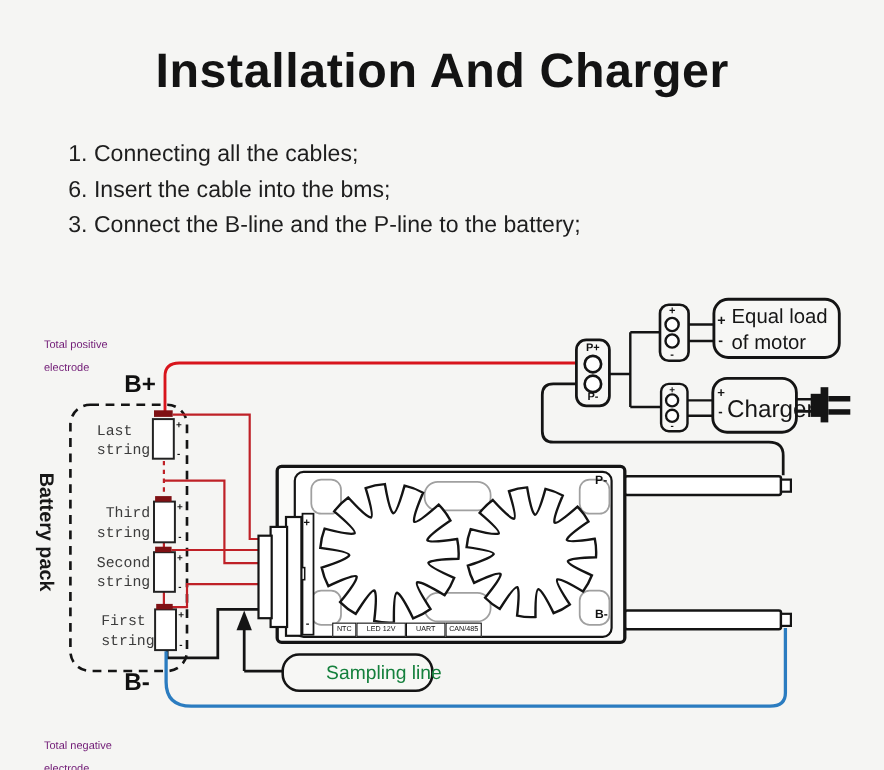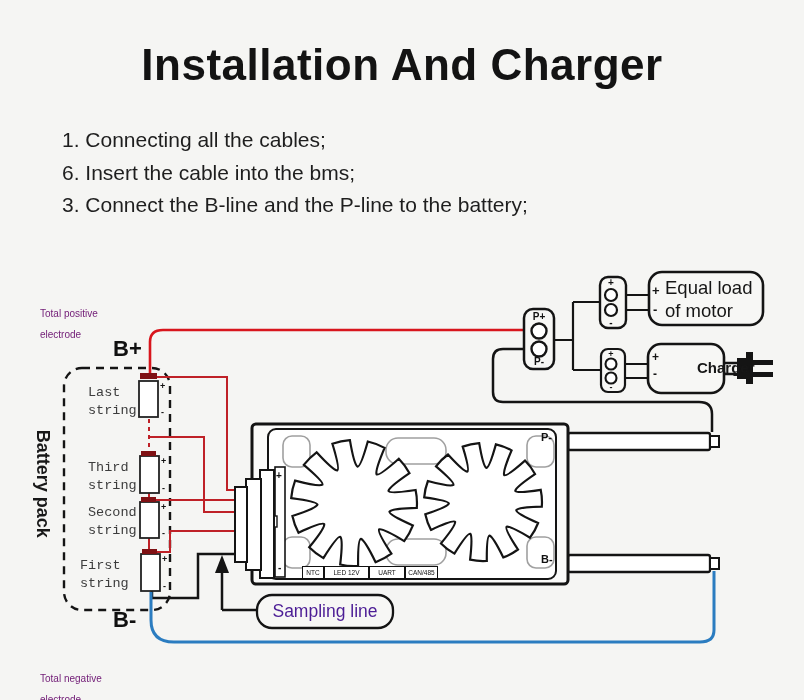--- a/index.html
+++ b/index.html
@@ -11,21 +11,21 @@
   .step{font-size:21px;color:#1e1e1e;line-height:32.5px;}
   #steps{position:absolute;left:62px;top:124px;}
   .elec{font-size:10px;color:#701a75;line-height:21px;}
   .bterm{font-size:22px;font-weight:600;color:#101010;}
   #packlbl{left:-18px;top:472px;width:120px;text-align:center;font-size:18px;font-weight:700;color:#181818;
            transform:rotate(90deg);}
   .cell-lbl{font-size:13.5px;color:#3c3c3c;line-height:17.5px;font-family:Liberation Mono, monospace;}
   .tiny{font-size:9px;font-weight:700;color:#111;line-height:1;}
   .mark{font-size:10px;font-weight:700;color:#111;line-height:1;}
   #sampling{left:257px;top:595px;width:136px;height:33px;display:flex;align-items:center;justify-content:center;
-            font-size:17.5px;font-weight:500;color:#4c1d95;}
+            font-size:17.5px;font-weight:500;color:#15803d;padding-left:24px;}
   .port{position:absolute;top:566px;height:13px;box-sizing:border-box;border:1px solid #111;background:#fff;
         display:flex;align-items:center;justify-content:center;font-size:6.5px;color:#111;}
   .bmslbl{font-size:11px;font-weight:700;color:#111;line-height:1;}
   .boxtxt{font-size:18.5px;color:#161616;line-height:22.5px;font-weight:500;}
   .boxmark{font-size:13px;color:#161616;font-weight:600;line-height:1;}
 </style>
 </head>
 <body>
 
 <div id="canvas">
@@ -138,25 +138,25 @@
     <div class="step">3. Connect the B-line and the P-line to the battery;</div>
   </div>
 
   <div class="lbl elec" style="left:40px;top:303px;">Total positive
 electrode</div>
   <div class="lbl bterm" style="left:113px;top:335px;">B+</div>
   <div class="lbl" id="packlbl">Battery pack</div>
 
   <div class="lbl cell-lbl" style="left:88px;top:384px;">Last
 string</div>
-  <div class="lbl cell-lbl" style="left:88px;top:459px;">Third
+  <div class="lbl cell-lbl" style="left:88px;top:459px;text-align:right;">Third
 string</div>
   <div class="lbl cell-lbl" style="left:88px;top:504px;">Second
 string</div>
-  <div class="lbl cell-lbl" style="left:80px;top:557px;">First
+  <div class="lbl cell-lbl" style="left:92px;top:557px;">First
 string</div>
 
   <div class="lbl tiny" style="left:160px;top:382px;">+</div>
   <div class="lbl tiny" style="left:161px;top:408px;">-</div>
   <div class="lbl tiny" style="left:161px;top:457px;">+</div>
   <div class="lbl tiny" style="left:162px;top:484px;">-</div>
   <div class="lbl tiny" style="left:161px;top:503px;">+</div>
   <div class="lbl tiny" style="left:162px;top:529px;">-</div>
   <div class="lbl tiny" style="left:162px;top:555px;">+</div>
   <div class="lbl tiny" style="left:163px;top:582px;">-</div>
@@ -184,15 +184,15 @@
   <div class="lbl tiny" style="left:600px;top:318px;width:22px;text-align:center;font-size:10px;">-</div>
   <div class="lbl boxmark" style="left:652px;top:284px;">+</div>
   <div class="lbl boxmark" style="left:653px;top:303px;">-</div>
   <div class="lbl boxtxt" style="left:665px;top:277px;">Equal load
 of motor</div>
 
   <div class="lbl tiny" style="left:601px;top:350px;width:20px;text-align:center;">+</div>
   <div class="lbl tiny" style="left:601px;top:383px;width:20px;text-align:center;">-</div>
   <div class="lbl boxmark" style="left:652px;top:351px;font-size:12px;">+</div>
   <div class="lbl boxmark" style="left:653px;top:368px;font-size:12px;">-</div>
-  <div class="lbl" style="left:661px;top:358px;font-size:15px;color:#161616;font-weight:700;margin-left:36px;">Charger</div>
+  <div class="lbl" style="left:661px;top:358px;font-size:22px;color:#161616;font-weight:400;">Charger</div>
 
 </div>
 
 </body></html>

